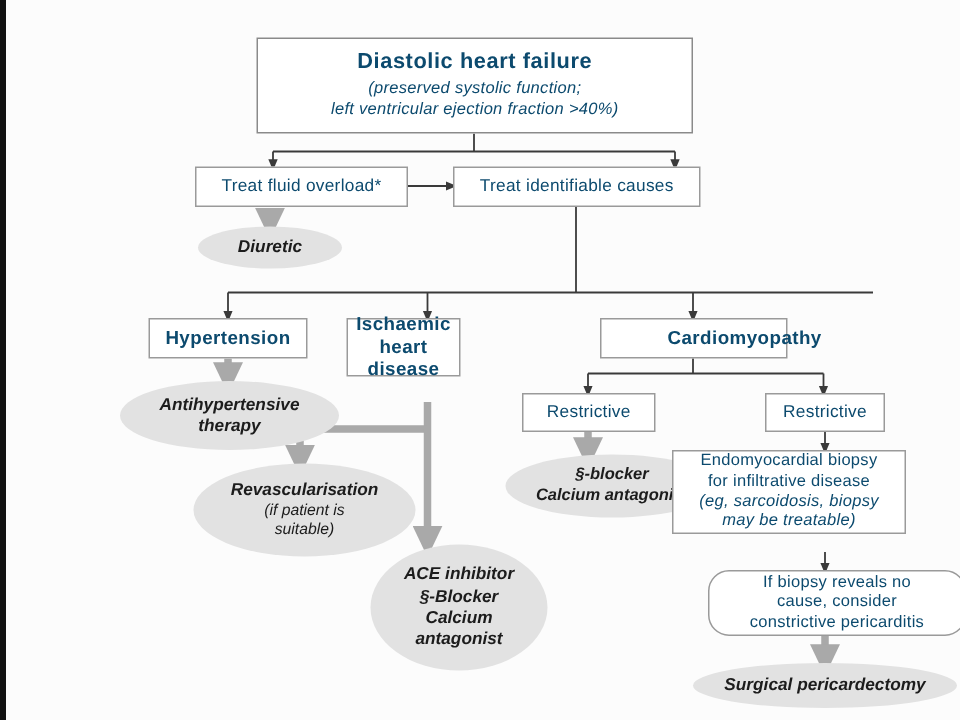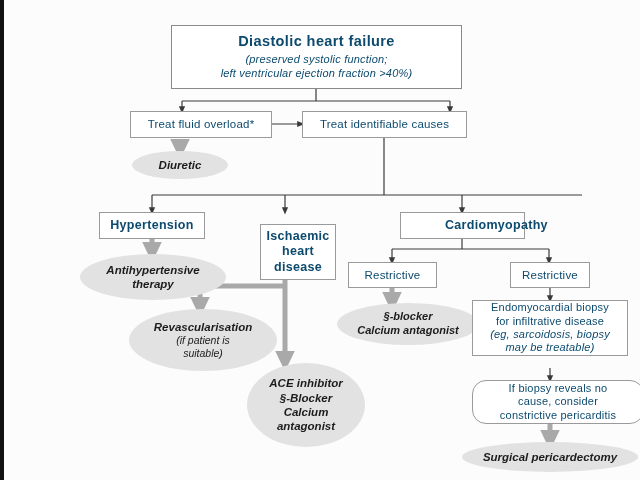--- a/index.html
+++ b/index.html
@@ -161,21 +161,21 @@
     <div class="inner"><span>Hypertension</span></div>
   </div>
 
   <div class="ellipse e-reg" style="left:76px; top:254px; width:146px; height:46px;">
     <span class="e-txt">
       <span class="ln">Antihypertensive</span>
       <span class="ln">therapy</span>
     </span>
   </div>
 
-  <div class="box b-label" style="left:256px; top:212px; width:76px; height:56px;margin-top:12px;">
+  <div class="box b-label" style="left:227px; top:212px; width:76px; height:39px;">
     <div class="inner">
       <span class="ln">Ischaemic</span>
       <span class="ln">heart</span>
       <span class="ln">disease</span>
     </div>
   </div>
 
   <div class="ellipse e-reg" style="left:125px; top:309px; width:148px; height:62px;">
     <span class="e-txt">
       <span class="ln">Revascularisation</span>
@@ -205,21 +205,21 @@
     <span class="e-txt">
       <span class="ln">§-blocker</span>
       <span class="ln">Calcium antagonist</span>
     </span>
   </div>
 
   <div class="box b-plain" style="left:506px; top:262px; width:80px; height:26px;">
     <div class="inner"><span>Restrictive</span></div>
   </div>
 
-  <div class="box b-small" style="left:468px; top:300px; width:156px; height:56px;">
+  <div class="box b-small" style="left:444px; top:300px; width:156px; height:56px;">
     <div class="inner">
       <span class="ln">Endomyocardial biopsy</span>
       <span class="ln">for infiltrative disease</span>
       <span class="ital">(eg, sarcoidosis, biopsy</span>
       <span class="ital">may be treatable)</span>
     </div>
   </div>
 
   <div class="box b-small" style="left:468px; top:380px; width:172px; height:44px;border-radius:14px;">
     <div class="inner">

